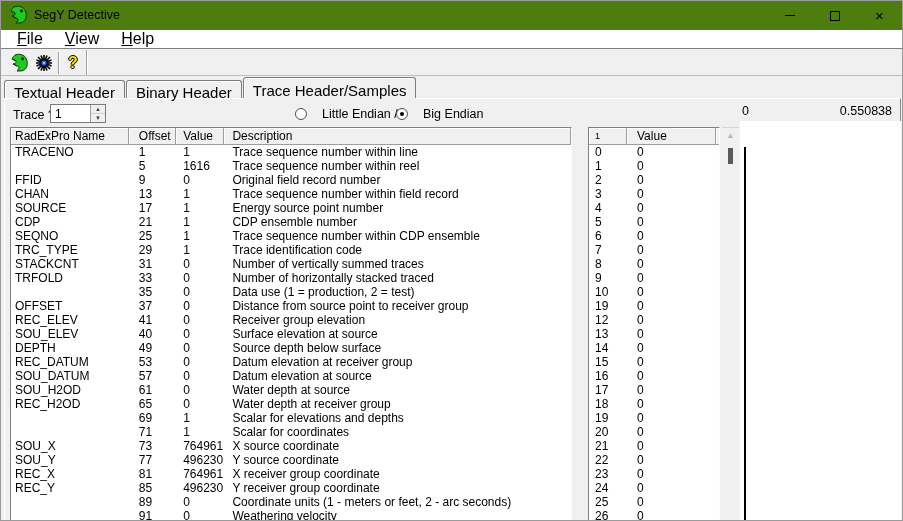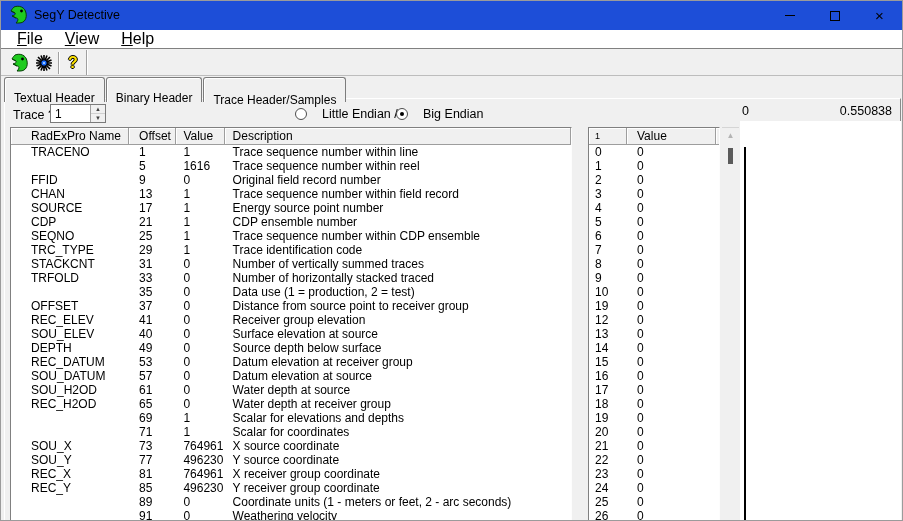--- a/index.html
+++ b/index.html
@@ -3,44 +3,44 @@
 <meta charset="utf-8">
 <style>
   * { margin:0; padding:0; box-sizing:border-box; }
   html,body { background:#d8d8d8; font-family:"Liberation Sans", sans-serif; }
   .window {
     position:relative; width:903px; height:521px; background:#f0f0f0;
     border:1px solid #9b9b9b; overflow:hidden; color:#000;
     font-size:12px;
   }
   
-  .titlebar { position:absolute; top:0; left:0; right:0; height:29px; background:#1d4ed8; }
+  .titlebar { position:absolute; top:0; left:0; right:0; height:29px; background:#4d7c0f; }
   .app-icon { position:absolute; left:8px; top:4px; width:20px; height:20px; }
   .title-text { position:absolute; left:33px; top:0; line-height:29px; font-size:12.5px; }
   .caption-btns { position:absolute; right:0; top:0; height:29px; display:flex; }
   .cap-btn { width:45px; height:29px; display:flex; align-items:center; justify-content:center; }
   .min-glyph { display:block; width:10px; border-top:1px solid #000; }
   .max-glyph { display:block; width:10px; height:10px; border:1px solid #000; }
   .close-glyph { font-size:15px; line-height:10px; }
   
   .menubar { position:absolute; top:29px; left:0; right:0; height:19px; background:#fff; border-bottom:1px solid #808080; }
   .menu-item { display:inline-block; padding:0 6px; margin-left:10px; font-size:16px; line-height:18px; }
   .menu-item::first-letter { text-decoration:underline; }
   
   .toolbar { position:absolute; top:49px; left:0; right:0; height:26px; background:#f0f0f0; border-bottom:1px solid #bdbdbd; }
   .tb-btn { position:absolute; top:2px; width:22px; height:22px; display:flex; align-items:center; justify-content:center; }
   .tb-sep { position:absolute; top:2px; width:2px; height:22px; border-left:1px solid #a0a0a0; border-right:1px solid #fff; }
   .band-sep { position:absolute; top:0; bottom:0; width:2px; border-left:1px solid #a0a0a0; border-right:1px solid #fff; left:85px; }
   .help-glyph { font-size:16px; font-weight:bold; color:#ffe400;
     text-shadow:-1px 0 #000, 1px 0 #000, 0 -1px #000, 0 1px #000; }
   
   .tabstrip { position:absolute; top:76px; left:3px; height:21px; z-index:3; }
-  .tab { display:inline-block; vertical-align:bottom; height:18px; line-height:17px; padding:12px 9px;
+  .tab { display:inline-block; vertical-align:bottom; height:18px; line-height:17px; padding:3px 9px;
     background:#f0f0f0; border:1px solid #7c7c7c; border-bottom:none; border-radius:3px 3px 0 0;
-    box-shadow:inset 1px 1px 0 #fff; font-size:12px; margin-right:1px;text-align:center; }
+    box-shadow:inset 1px 1px 0 #fff; font-size:15px; margin-right:1px;text-align:center; }
   .tab.active { height:21px; line-height:20px; box-shadow:inset 1px 1px 0 #fff, 0 2px 0 #f0f0f0; }
   
   .tabpage { position:absolute; top:97px; left:3px; width:897px; bottom:0; background:#f0f0f0;
     border-top:1px solid #fff; border-left:1px solid #fff; border-right:1px solid #8a8a8a; z-index:1; }
   
   .trace-label { position:absolute; left:8px; top:9px; font-size:12.5px; }
   .spinner { position:absolute; left:45px; top:5px; width:56px; height:19px;
     border:1px solid #7a7a7a; background:#fff; }
   .spinner input { position:absolute; left:1px; top:1px; width:38px; height:15px; border:none; outline:none;
     font-family:"Liberation Sans",sans-serif; font-size:12px; padding-left:3px; }
@@ -55,21 +55,21 @@
     border:1px solid; border-color:#808080 #fdfdfd #fdfdfd #808080; overflow:hidden; }
   .grid-head { display:flex; height:17px; background:#f0f0f0; }
   .hcell { height:17px; line-height:16px; font-size:12px; background:#f0f0f0;
     border-right:1px solid #9d9d9d; border-bottom:1px solid #9d9d9d;
     box-shadow:inset 1px 1px 0 #fff; overflow:hidden; white-space:nowrap; }
   .hfill { flex:1; border-right:none; }
   .trow { display:flex; height:14px; line-height:14px; white-space:nowrap; }
   .tcell { overflow:hidden; font-size:12px; }
   
   .grid-headers { left:5px; width:562px; }
-  .c-name  { width:120px; padding-left:20px; }
+  .c-name  { width:120px; padding-left:4px; }
   .c-off   { width:48px;  padding-left:10px; }
   .c-val   { width:49px;  padding-left:7px; }
   .c-desc  { width:353px; padding-left:8px; }
   
   .grid-samples { left:583px; width:132px; }
   .c-idx  { width:38px; padding-left:6px; }
   .c-sval { width:89px; padding-left:10px; }
   .hcell.c-idx { font-size:9px; line-height:17px; }
   
   .vscroll { position:absolute; left:717px; top:28px; bottom:0; width:17px; background:#f0f0f0; border-top:1px solid #d5d5d5; }

